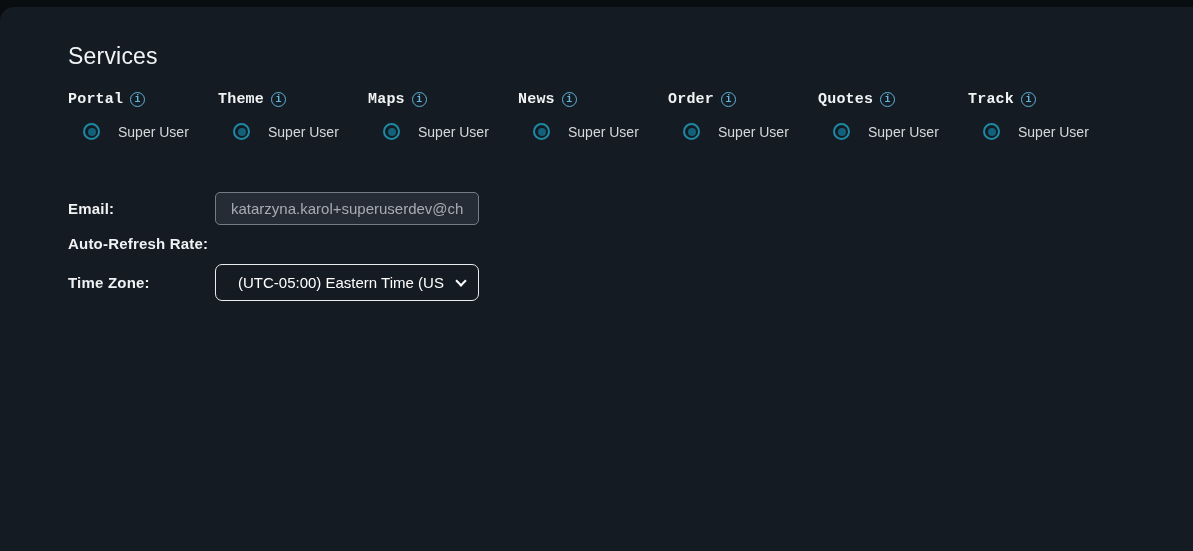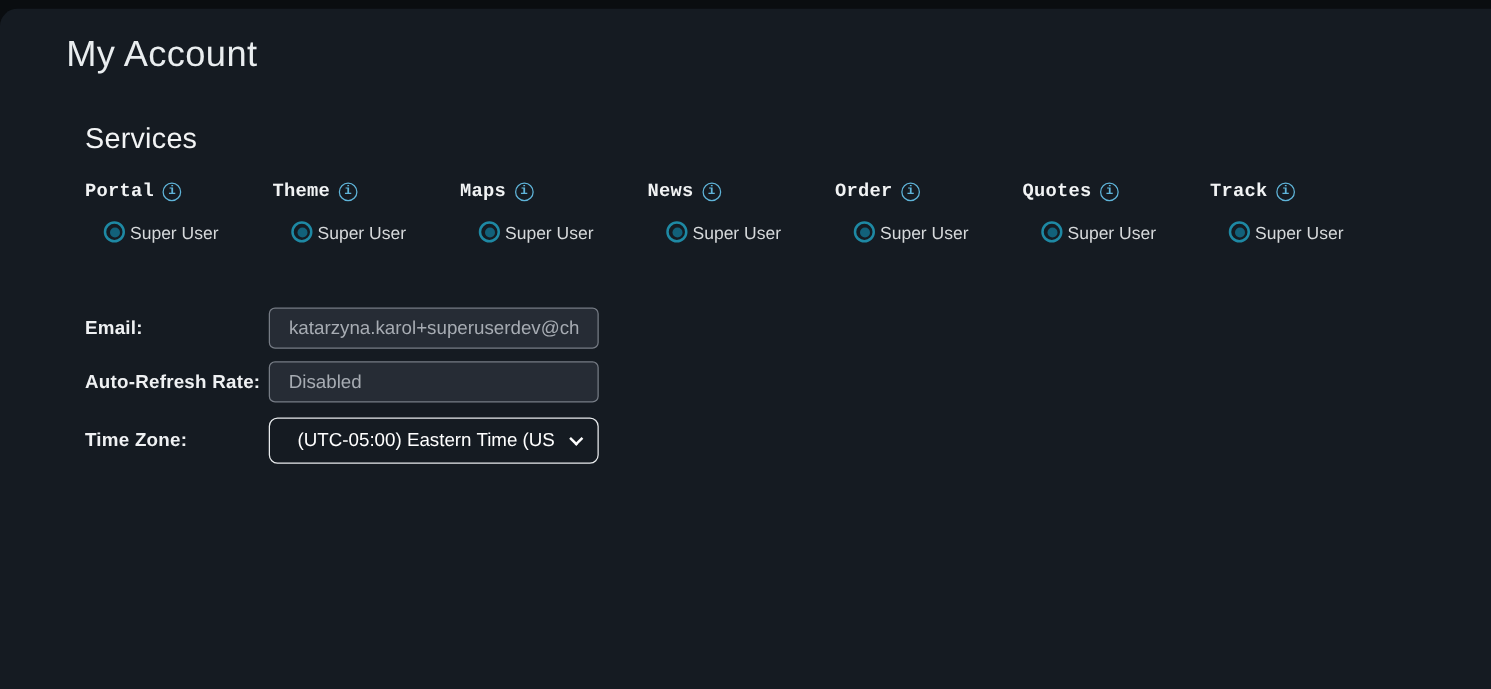--- a/index.html
+++ b/index.html
@@ -30,21 +30,21 @@
     font-size:15px; font-weight:700; color:#f1f3f4; letter-spacing:.2px;font-family:Liberation Mono, monospace;
   }
   .info-icon {
     width:15px; height:15px; border:1px solid #5fb4d9; border-radius:50%;
     color:#5fb4d9; font-size:10px; font-weight:700; font-style:normal;
     display:inline-flex; align-items:center; justify-content:center;
     line-height:1; cursor:pointer; flex:0 0 auto;
   }
   .service-option {
     margin:15px 0 0 15px;
-    display:flex; align-items:center; gap:4px;
+    display:flex; align-items:center; gap:18px;
     font-size:14px; color:#d6d9db;
   }
   .radio {
     width:17px; height:17px; border-radius:50%;
     display:inline-flex; align-items:center; justify-content:center;
     flex:0 0 auto; cursor:pointer; background:transparent;
   }
   .radio .dot { width:8px; height:8px; border-radius:50%; }
   .radio-teal { border:2px solid #1e89a4; }
   .radio-teal .dot { background:#136largely; background:#12617a; }
@@ -91,21 +91,20 @@
     outline:none;
   }
   .row-theme { margin-top:12px; }
   .theme-options { display:flex; align-items:center; gap:23px; }
   .theme-option { display:flex; align-items:center; gap:9px; font-size:14px; color:#e3e6e8; }
 </style>
 </head>
 <body>
 
 <div class="panel">
-  <h1 class="page-title">My Account</h1>
 
   <div class="content">
     <h2 class="services-heading">Services</h2>
 
     <div class="services-row">
       <div class="service-col">
         <div class="service-header">
           <span>Portal</span>
           <span class="info-icon">i</span>
         </div>
@@ -192,21 +191,20 @@
 
     <div class="form">
 
       <div class="form-row">
         <label class="form-label">Email:</label>
         <input class="input-gray" type="text" readonly="" value="katarzyna.karol+superuserdev@chyronhego.com" style="">
       </div>
 
       <div class="form-row">
         <label class="form-label">Auto-Refresh Rate:</label>
-        <input class="input-gray" type="text" readonly="" value="Disabled" style="">
       </div>
 
       <div class="form-row row-tz">
         <label class="form-label">Time Zone:</label>
         <div class="select-wrap">
           <select class="select-white">
             <option selected="">(UTC-05:00) Eastern Time (US &amp; Canada)</option>
           </select>
           <span class="select-chevron"></span>
         </div>

